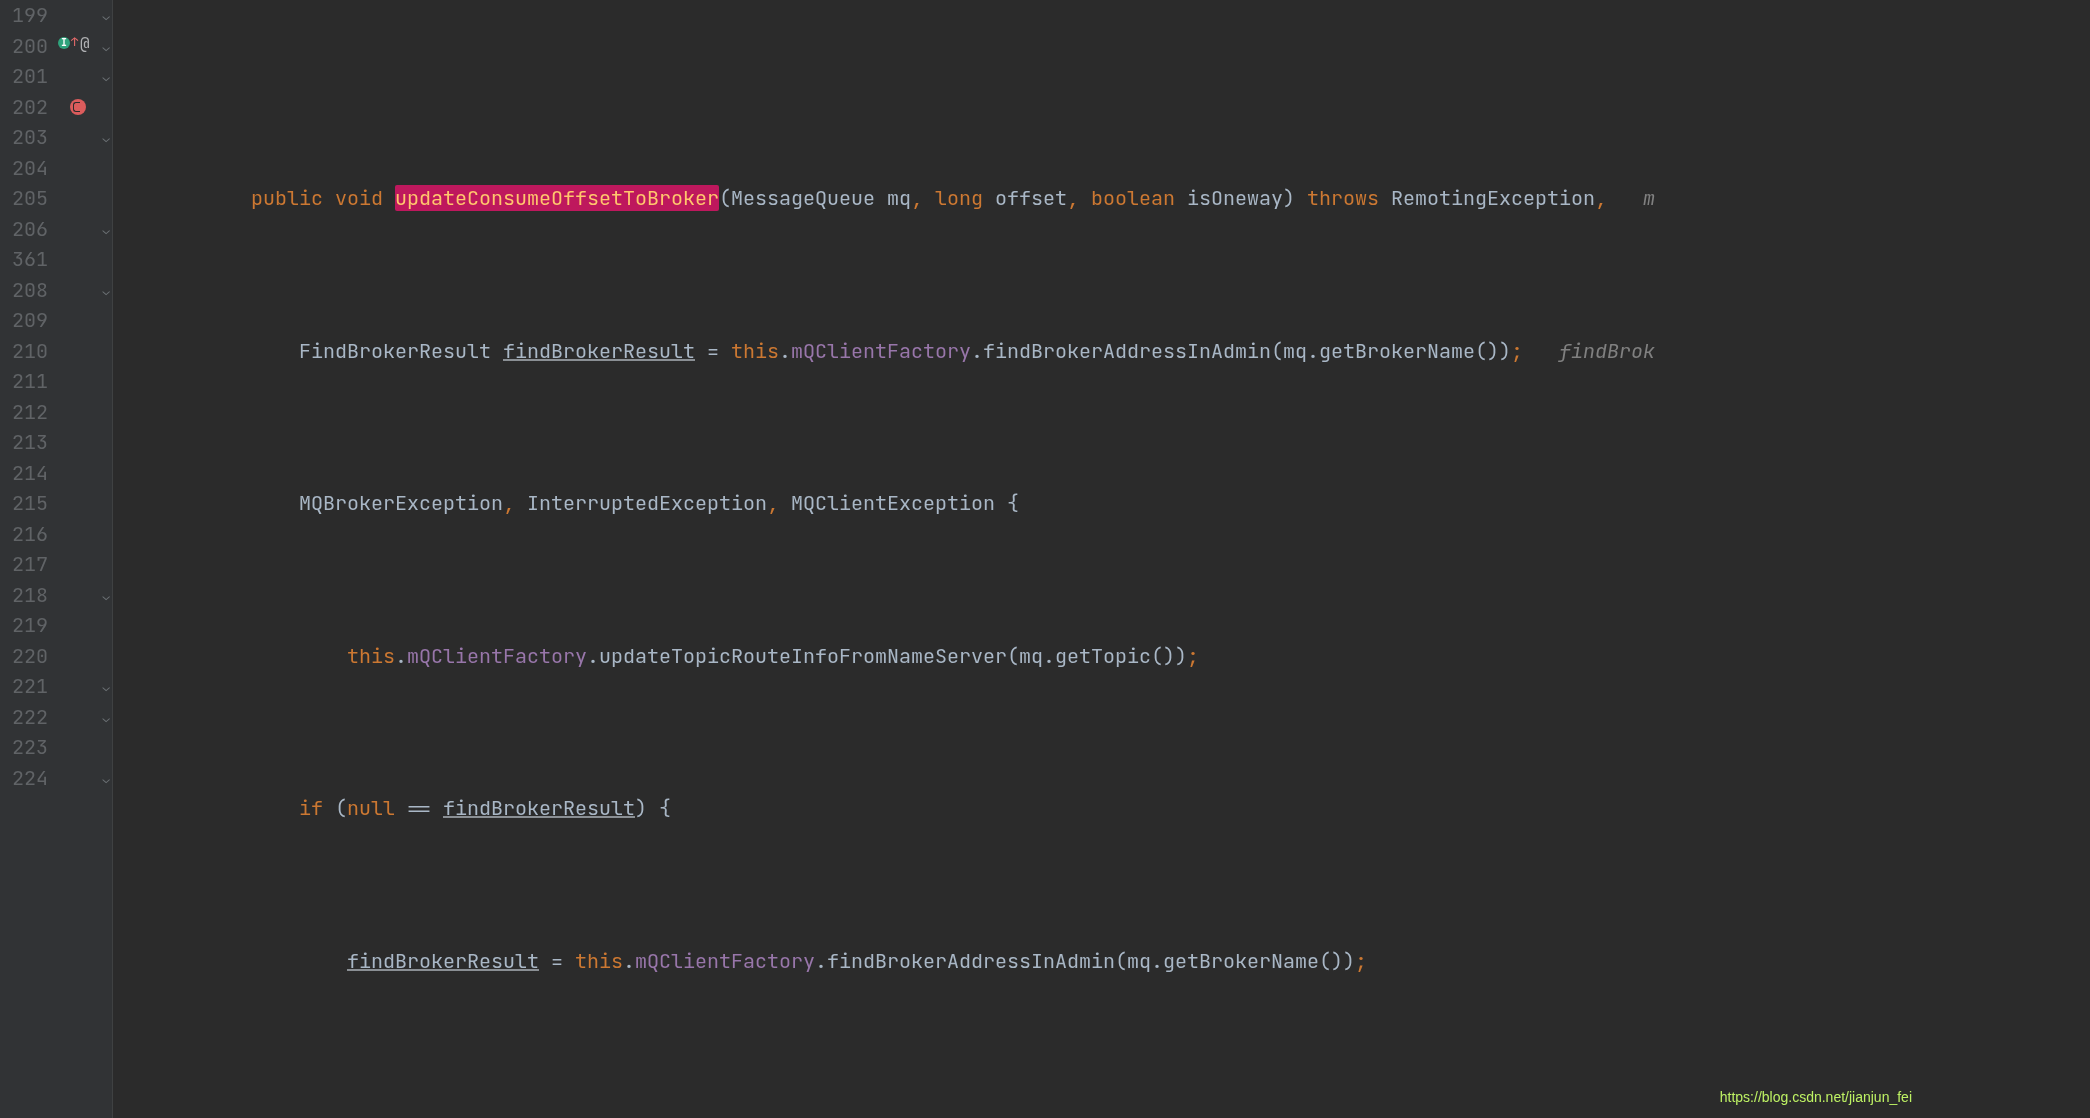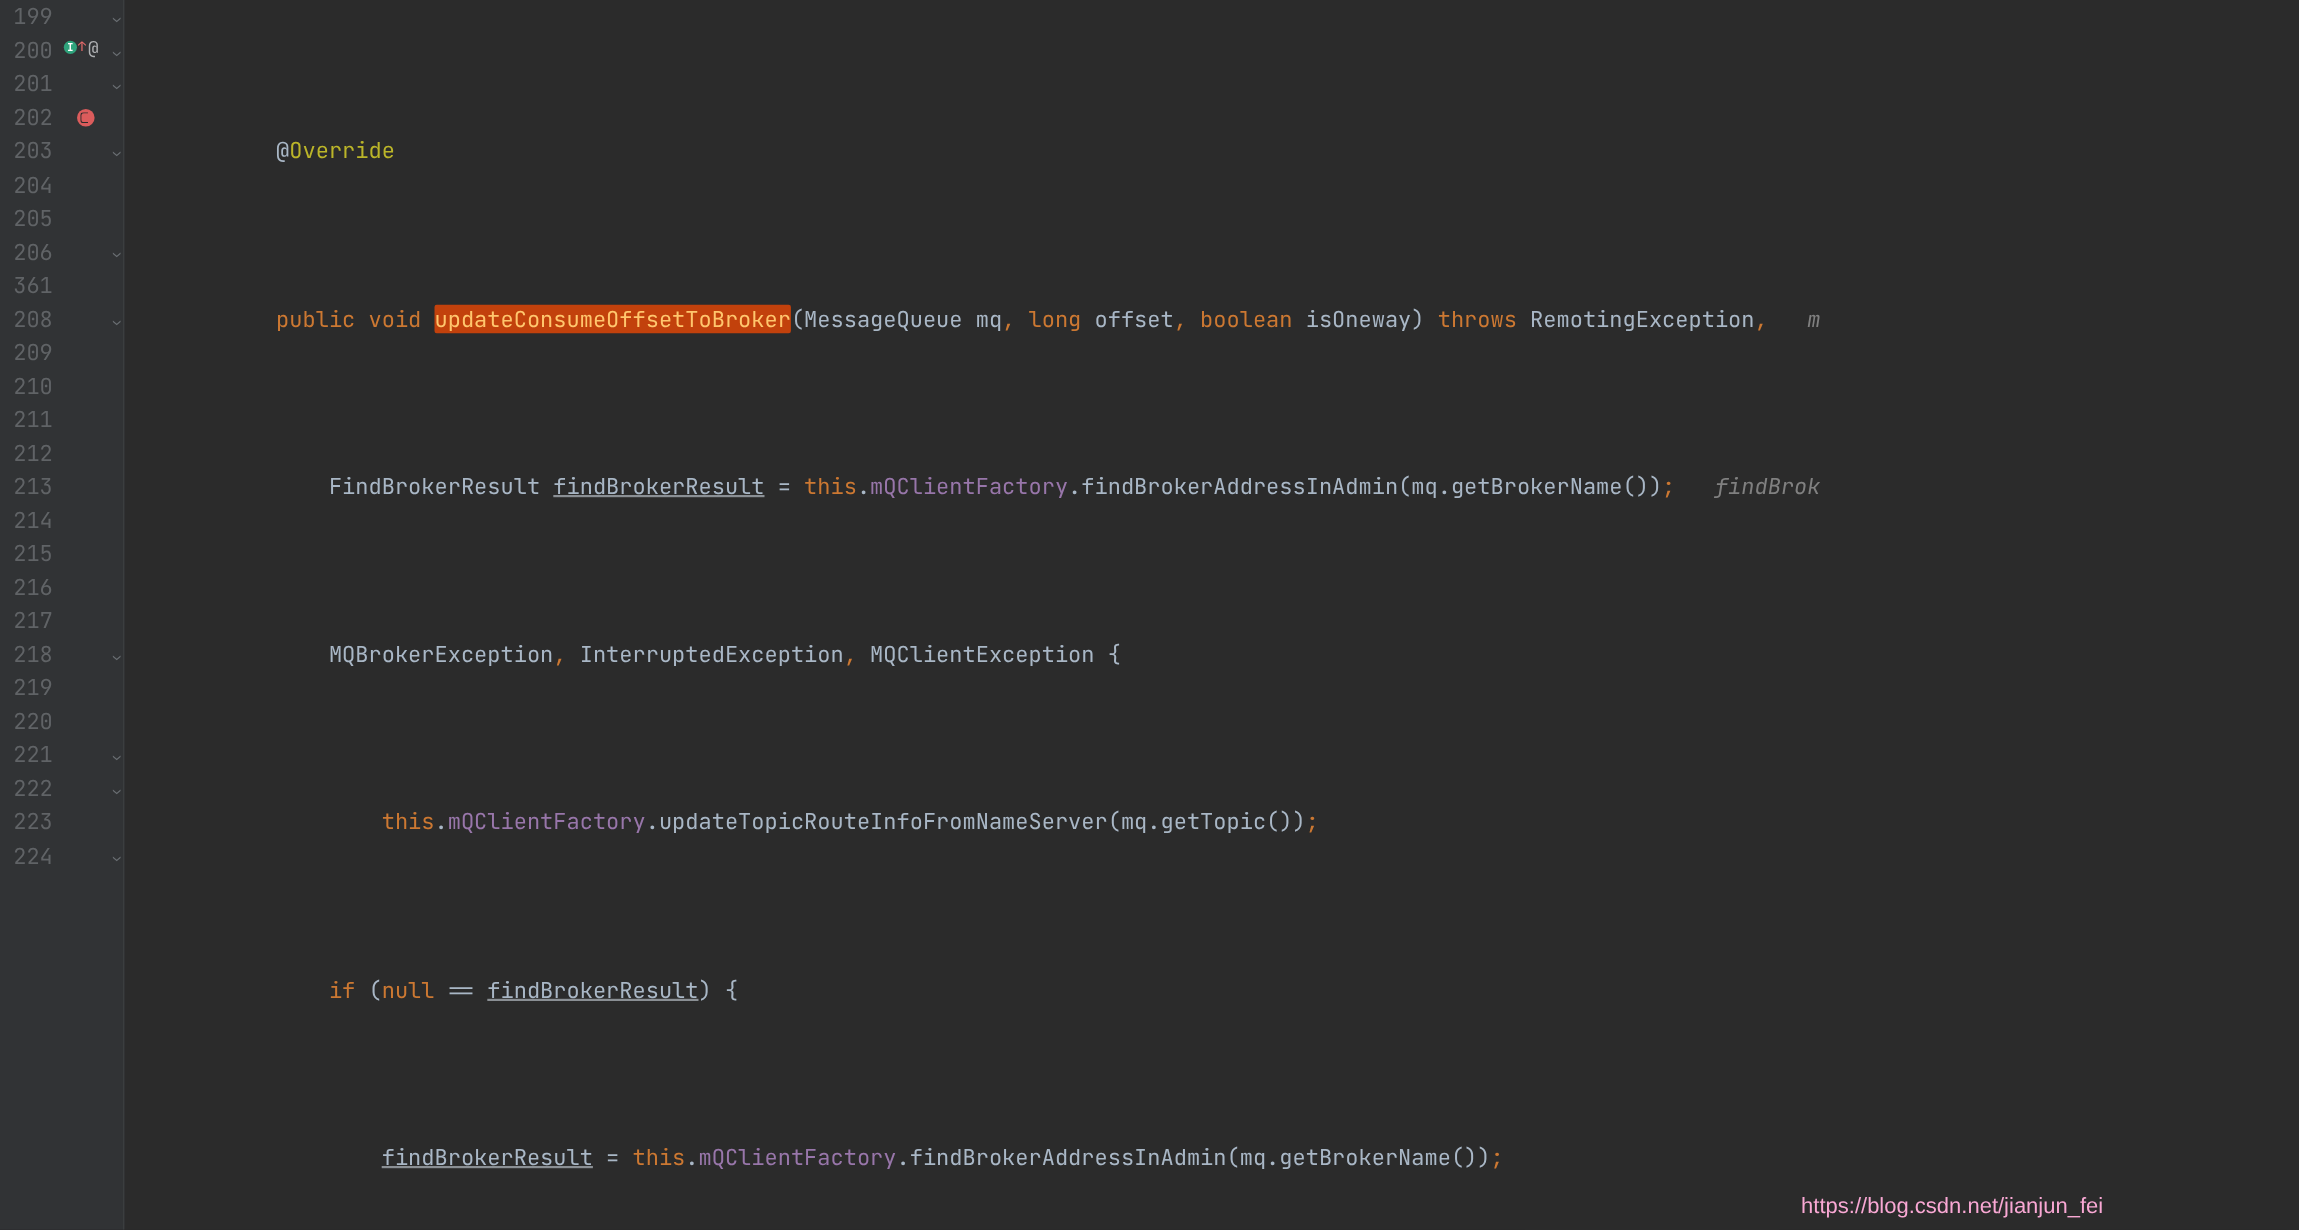--- a/index.html
+++ b/index.html
@@ -111,30 +111,30 @@
     position: absolute;
     left: -42px; right: -2000px;
     top: 0; bottom: 0;
     background: #3a2323;
     z-index: -1;
   }
   
   .kw  { color: #cc7832; }
   .ann { color: #bbb529; }
   .fld { color: #9876aa; }
-  .def-mth { color: #ffc66d; background: #c2410c; border-radius: 2px; }
+  .def-mth { color: #ffc66d; background: #be185d; border-radius: 2px; }
   .cmt, .inlay { color: #808080; font-style: italic; }
   .inlay { font-style: italic; font-family: inherit; }
   .underline { text-decoration: underline; text-decoration-color: #8a8f94; }
   .watermark {
     position: absolute;
     right: 12px;
     bottom: 6px;
-    color: #f9a8d4;
-    font-size: 20px;
+    color: #bef264;
+    font-size: 14px;
     font-family: Arial, sans-serif;
   }
 </style>
 </head>
 <body>
 
 <div class="editor">
   <div class="gutter">
     <div class="line-numbers" id="line-numbers">
         <div>199</div>
@@ -181,21 +181,20 @@
         <span class="fold-marker" style="top: 681px;">⌄</span>
         <span class="fold-marker" style="top: 711.5px;">⌄</span>
         <span class="fold-marker" style="top: 772.5px;">⌄</span>
       </div>
   </div>
 
   <div class="code-area">
     <div class="code-lines" id="code-lines">
 
       
-      <div class="code-line"><span>        @</span><span class="ann">Override</span></div>
 
       
       <div class="code-line"><span>        </span><span class="kw">public</span><span> </span><span class="kw">void</span><span> </span><span class="def-mth">updateConsumeOffsetToBroker</span><span>(MessageQueue mq</span><span class="kw">,</span><span> </span><span class="kw">long</span><span> </span><span>offset</span><span class="kw">,</span><span> </span><span class="kw">boolean</span><span> </span><span>isOneway) </span><span class="kw">throws</span><span> </span><span>RemotingException</span><span class="kw">,</span><span class="inlay">   m</span></div>
 
       
       <div class="code-line bp-line-bg"><span>            </span><span>FindBrokerResult </span><span class="underline">findBrokerResult</span><span> = </span><span class="kw">this</span><span>.</span><span class="fld">mQClientFactory</span><span>.</span><span>findBrokerAddressInAdmin(mq.getBrokerName())</span><span class="kw">;</span><span>   </span><span class="inlay">findBrok</span></div>
 
       
       <div class="code-line"><span>            </span><span>MQBrokerException</span><span class="kw">,</span><span> </span><span>InterruptedException</span><span class="kw">,</span><span> </span><span>MQClientException {</span></div>
 

